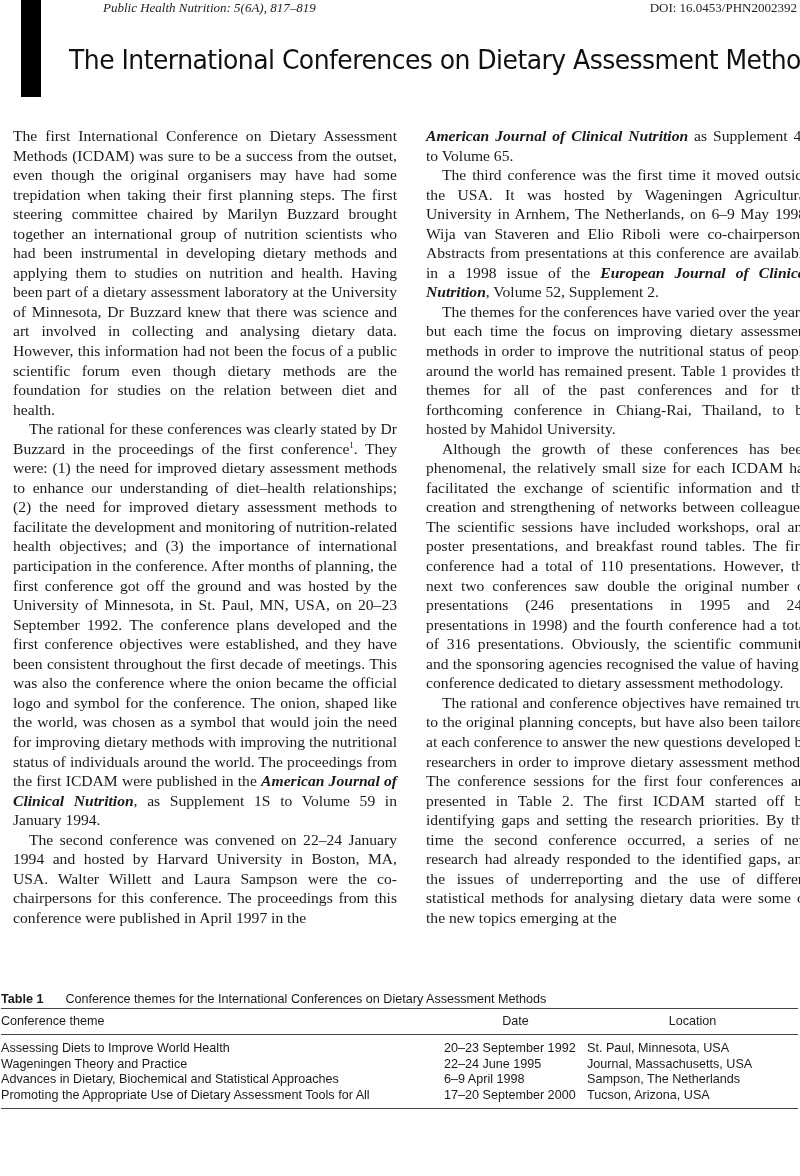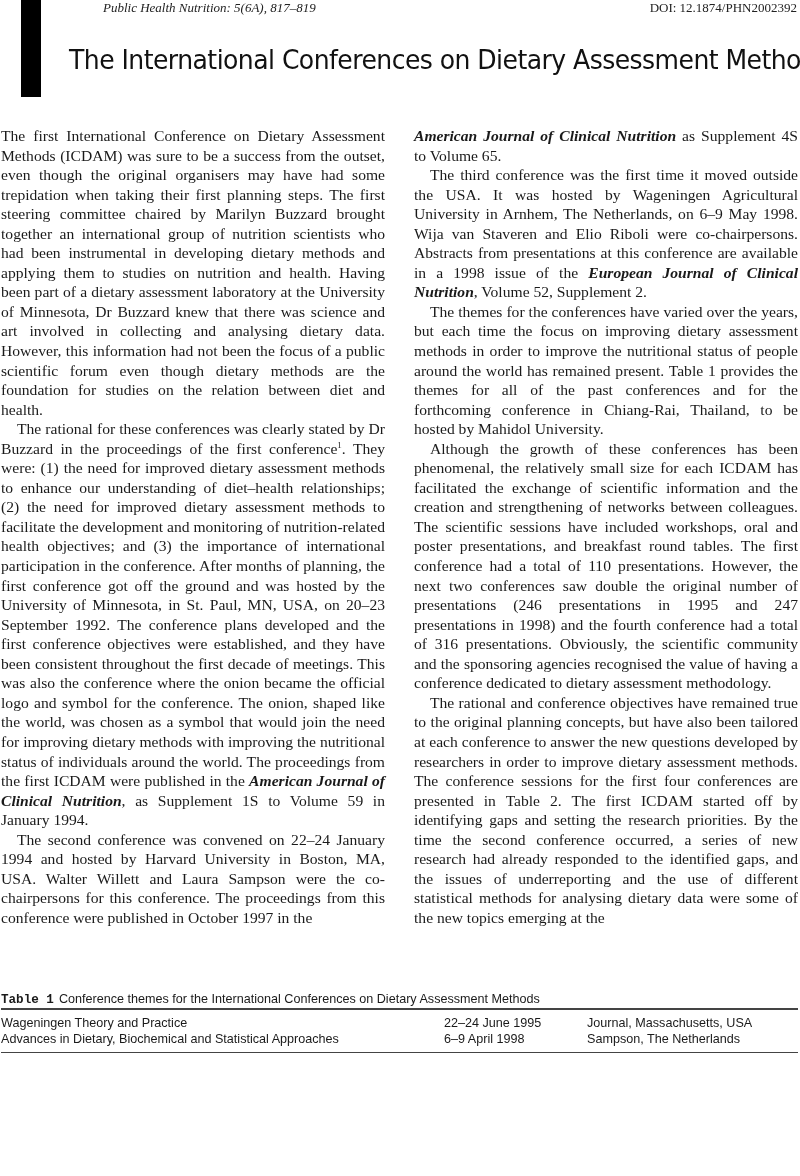--- a/index.html
+++ b/index.html
@@ -57,20 +57,21 @@
       white-space: nowrap;
     }
     .column {
       position: absolute;
       top: 126px;
       width: 385px;
       font-size: 15.6px;
       line-height: 19.55px;
       text-align: justify;
       hyphens: manual;
+      padding-left: 12px;
     }
     .col-left { left: 1px; width: 384px; }
     .col-right { left: 414px; width: 384px; }
     .column p {
       margin: 0;
       text-indent: 16px;
     }
     .column p.noindent { text-indent: 0; }
     .column p.cont { text-indent: 0; }
     .column i { font-style: italic; font-weight: bold; }
@@ -83,21 +84,21 @@
       width: 797px;
       font-family: "Liberation Sans", "DejaVu Sans", sans-serif;
       font-size: 12.6px;
       color: #1a1a1a;
     }
     .table-caption {
       height: 18px;
       line-height: 18px;
       white-space: nowrap;
     }
-    .table-caption b { font-weight: bold; margin-right: 5px; font-family: Liberation Mono, monospace; }
+    .table-caption b { font-weight: bold; margin-right: 22px; }
     .rule {
       height: 0;
       border-top: 1.3px solid #444;
     }
     table {
       border-collapse: collapse;
       width: 797px;
       table-layout: fixed;
     }
     th, td {
@@ -128,56 +129,75 @@
       font-size: 13.5px;
       line-height: 16px;
       color: #222;
     }
   </style>
 </head>
 <body>
 
 <div class="black-bar"></div>
 <div class="running-head">Public Health Nutrition: 5(6A), 817–819</div>
-<div class="doi">DOI: 12.1874/PHN2002392</div>
+<div class="doi">DOI: 16.0453/PHN2002392</div>
 <h1 class="page-title">The International Conferences on Dietary Assessment Methods</h1>
 
 <div class="column col-left">
   <p class="noindent">The first International Conference on Dietary Assessment Methods (ICDAM) was sure to be a success from the outset, even though the original organisers may have had some trepidation when taking their first planning steps. The first steering committee chaired by Marilyn Buzzard brought together an international group of nutrition scientists who had been instrumental in developing dietary methods and applying them to studies on nutrition and health. Having been part of a dietary assessment laboratory at the University of Minnesota, Dr Buzzard knew that there was science and art involved in collecting and analysing dietary data. However, this information had not been the focus of a public scientific forum even though dietary methods are the foundation for studies on the relation between diet and health.</p>
   <p><span>The rational for these conferences was clearly stated by Dr Buzzard in the proceedings of the first conference</span><sup>1</sup><span>. They were: (1) the need for improved dietary assessment methods to enhance our understanding of diet–health relationships; (2) the need for improved dietary assess­ment methods to facilitate the development and monitor­ing of nutrition-related health objectives; and (3) the importance of international participation in the confer­ence. After months of planning, the first conference got off the ground and was hosted by the University of Minnesota, in St. Paul, MN, USA, on 20–23 September 1992. The conference plans developed and the first conference objectives were established, and they have been consistent throughout the first decade of meetings. This was also the conference where the onion became the official logo and symbol for the conference. The onion, shaped like the world, was chosen as a symbol that would join the need for improving dietary methods with improving the nutritional status of individuals around the world. The proceedings from the first ICDAM were published in the </span><i>American Journal of Clinical Nutrition</i><span>, as Supplement 1S to Volume 59 in January 1994.</span></p>
-  <p>The second conference was convened on 22–24 January 1994 and hosted by Harvard University in Boston, MA, USA. Walter Willett and Laura Sampson were the co-chairpersons for this conference. The proceedings from this conference were published in October 1997 in the</p>
+  <p>The second conference was convened on 22–24 January 1994 and hosted by Harvard University in Boston, MA, USA. Walter Willett and Laura Sampson were the co-chairpersons for this conference. The proceedings from this conference were published in April 1997 in the</p>
 </div>
 
 <div class="column col-right">
   <p class="cont"><i>American Journal of Clinical Nutrition</i><span> as Supplement 4S to Volume 65.</span></p>
   <p><span>The third conference was the first time it moved outside the USA. It was hosted by Wageningen Agricultural University in Arnhem, The Netherlands, on 6–9 May 1998. Wija van Staveren and Elio Riboli were co-chairpersons. Abstracts from presentations at this conference are available in a 1998 issue of the </span><i>European Journal of Clinical Nutrition</i><span>, Volume 52, Supplement 2.</span></p>
   <p>The themes for the conferences have varied over the years, but each time the focus on improving dietary assessment methods in order to improve the nutritional status of people around the world has remained present. Table 1 provides the themes for all of the past conferences and for the forthcoming conference in Chiang-Rai, Thailand, to be hosted by Mahidol University.</p>
   <p>Although the growth of these conferences has been phenomenal, the relatively small size for each ICDAM has facilitated the exchange of scientific information and the creation and strengthening of networks between col­leagues. The scientific sessions have included workshops, oral and poster presentations, and breakfast round tables. The first conference had a total of 110 presentations. However, the next two conferences saw double the original number of presentations (246 presentations in 1995 and 247 presentations in 1998) and the fourth conference had a total of 316 presentations. Obviously, the scientific community and the sponsoring agencies recognised the value of having a conference dedicated to dietary assessment methodology.</p>
   <p>The rational and conference objectives have remained true to the original planning concepts, but have also been tailored at each conference to answer the new questions developed by researchers in order to improve dietary assessment methods. The conference sessions for the first four conferences are presented in Table 2. The first ICDAM started off by identifying gaps and setting the research priorities. By the time the second conference occurred, a series of new research had already responded to the identified gaps, and the issues of underreporting and the use of different statistical methods for analysing dietary data were some of the new topics emerging at the</p>
 </div>
 
 <div class="table-block">
   <div class="table-caption"><b>Table 1</b><span>Conference themes for the International Conferences on Dietary Assessment Methods</span></div>
   <div class="rule"></div>
+  <table>
+    <thead>
+      <tr>
+        <th class="c-theme">Conference theme</th>
+        <th class="c-date">Date</th>
+        <th class="c-loc">Location</th>
+      </tr>
+    </thead>
+  </table>
   <div class="rule"></div>
   <table>
     <colgroup>
         <col class="c-theme">
         <col class="c-date">
         <col class="c-loc">
       </colgroup>
     <tbody>
       <tr>
+        <td>Assessing Diets to Improve World Health</td>
+        <td>20–23 September 1992</td>
+        <td>St. Paul, Minnesota, USA</td>
+      </tr>
+      <tr>
         <td>Wageningen Theory and Practice</td>
         <td>22–24 June 1995</td>
         <td>Journal, Massachusetts, USA</td>
       </tr>
       <tr>
         <td>Advances in Dietary, Biochemical and Statistical Approaches</td>
         <td>6–9 April 1998</td>
         <td>Sampson, The Netherlands</td>
+      </tr>
+      <tr>
+        <td>Promoting the Appropriate Use of Dietary Assessment Tools for All</td>
+        <td>17–20 September 2000</td>
+        <td>Tucson, Arizona, USA</td>
       </tr>
     </tbody>
   </table>
   <div class="rule"></div>
 </div>
 
 <div class="copyright">© The Author 2002</div>
 
 </body></html>

